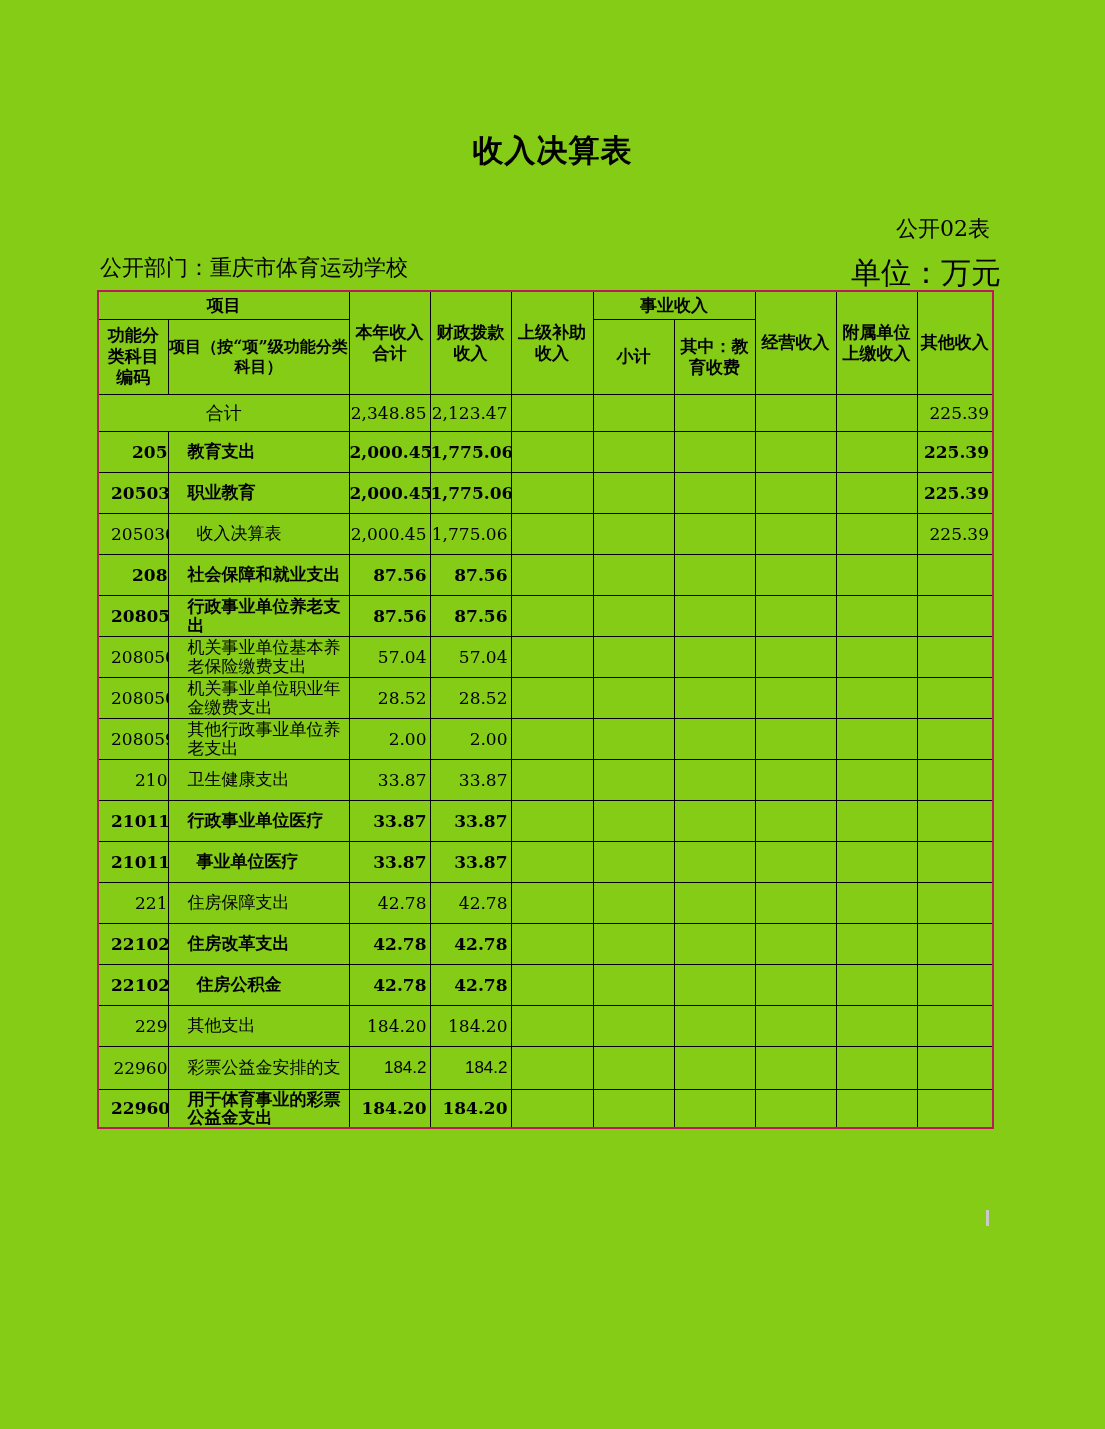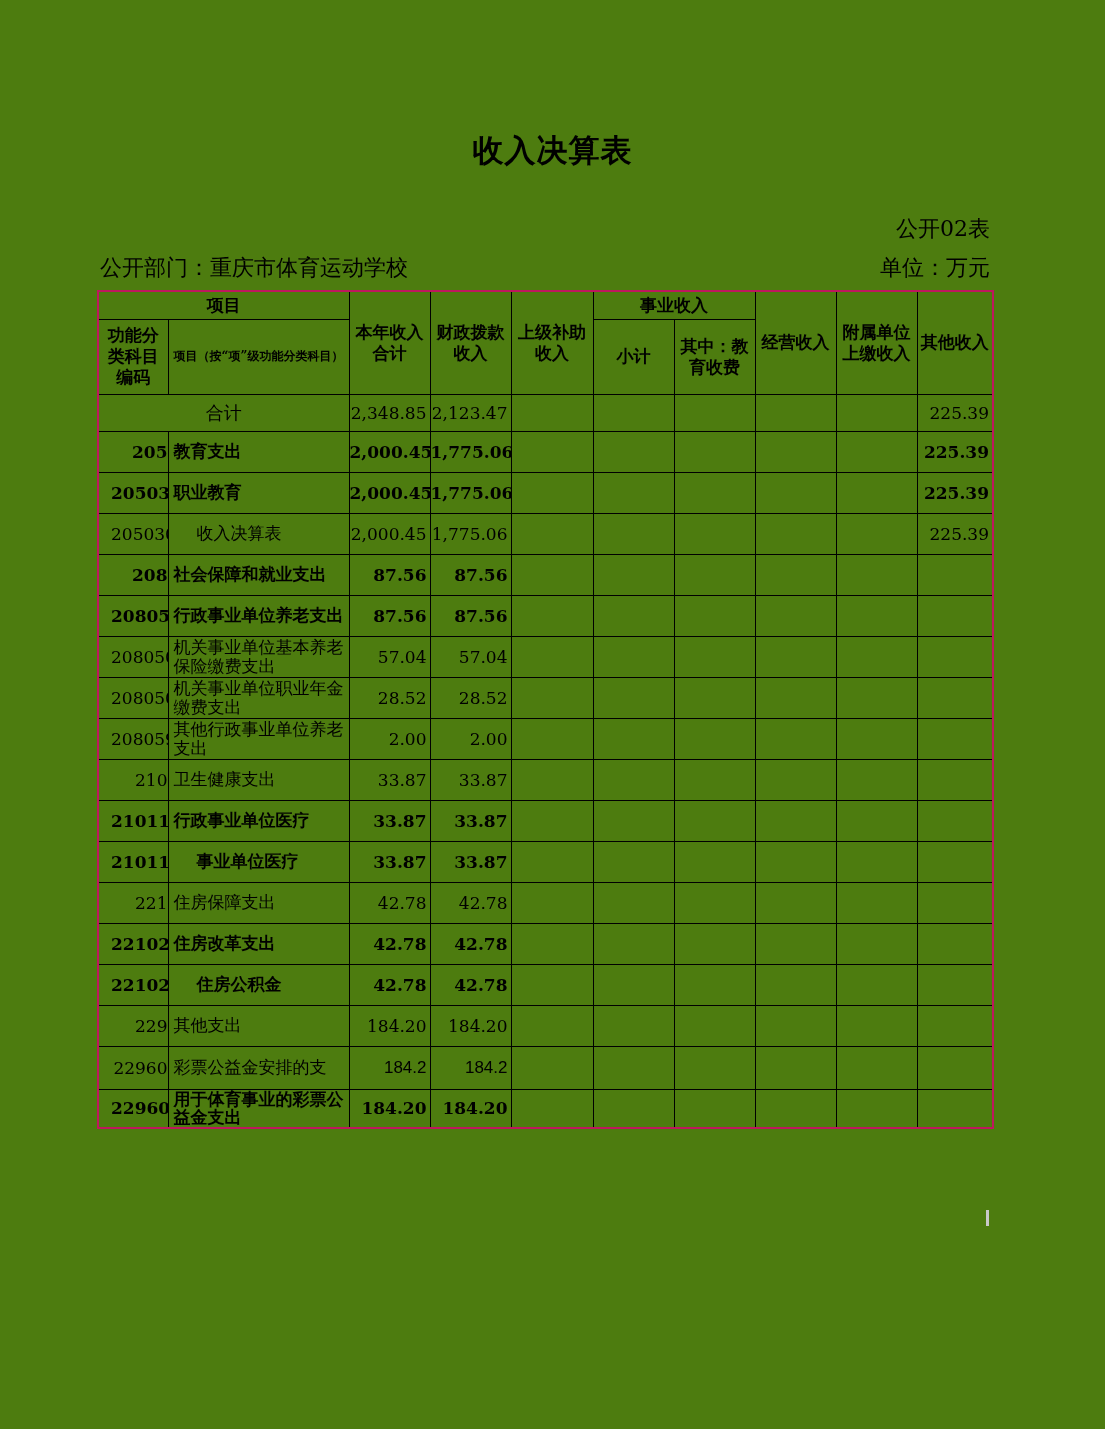--- a/index.html
+++ b/index.html
@@ -1,38 +1,38 @@
 <!DOCTYPE html>
 <html><head>
 <meta charset="utf-8">
 <style>
   html,body{margin:0;padding:0;background:#fff;}
   body{width:1105px;height:1429px;position:relative;color:#000;
        font-family:"DejaVu Serif","Liberation Serif",serif;}
-  .page{position:absolute;inset:0;background:#4d7c0f;overflow:hidden;}
+  .page{position:absolute;inset:0;background:#84cc16;overflow:hidden;}
 
   .title{position:absolute;top:130px;left:0;width:100%;text-align:center;
          font-family:"Liberation Sans","DejaVu Sans",sans-serif;
          font-weight:bold;font-size:31px;letter-spacing:1px;}
   .form-no{position:absolute;top:214px;right:115px;font-size:22px;}
   .dept{position:absolute;top:253px;left:100px;font-size:22px;}
-  .unit{position:absolute;top:253px;right:115px;font-size:22px;}
+  .unit{position:absolute;top:253px;right:104px;font-size:30px;}
 
   table{position:absolute;left:97px;top:290px;width:895px;
         border-collapse:collapse;table-layout:fixed;border:2px solid #be185d;}
   th,td{border:1px solid #000;padding:0;vertical-align:middle;overflow:hidden;}
   th{font-weight:bold;font-size:17px;text-align:center;line-height:1.22;}
   .pre{white-space:pre-line;}
-  th.small{font-size:12px;font-weight:bold;}
+  th.small{font-size:16px;font-weight:bold;}
 
   tr.h1{height:28px;} tr.h2{height:75px;}
   tr.rt{height:37px;} tr.std{height:41px;} tr.tall{height:43px;} tr.rl{height:36px;}
 
   td.code{font-size:17px;text-align:right;padding-left:12px;}
-  td.name{font-size:17px;text-align:left;padding-left:5px;line-height:1.1;}
+  td.name{font-size:17px;text-align:left;padding-left:19px;line-height:1.1;}
   td.name.indent{padding-left:28px;}
   td.merged{font-size:18px;text-align:center;}
   td.v{font-size:17px;text-align:right;padding-right:3px;}
   .b{font-weight:bold;}
   .xs{font-size:11.5px;}
   .s12{font-size:12.5px;}
   .sm{font-size:14px;}
   .lg{font-size:19px;}
   .sans{font-family:"Liberation Sans","DejaVu Sans",sans-serif;}
 

